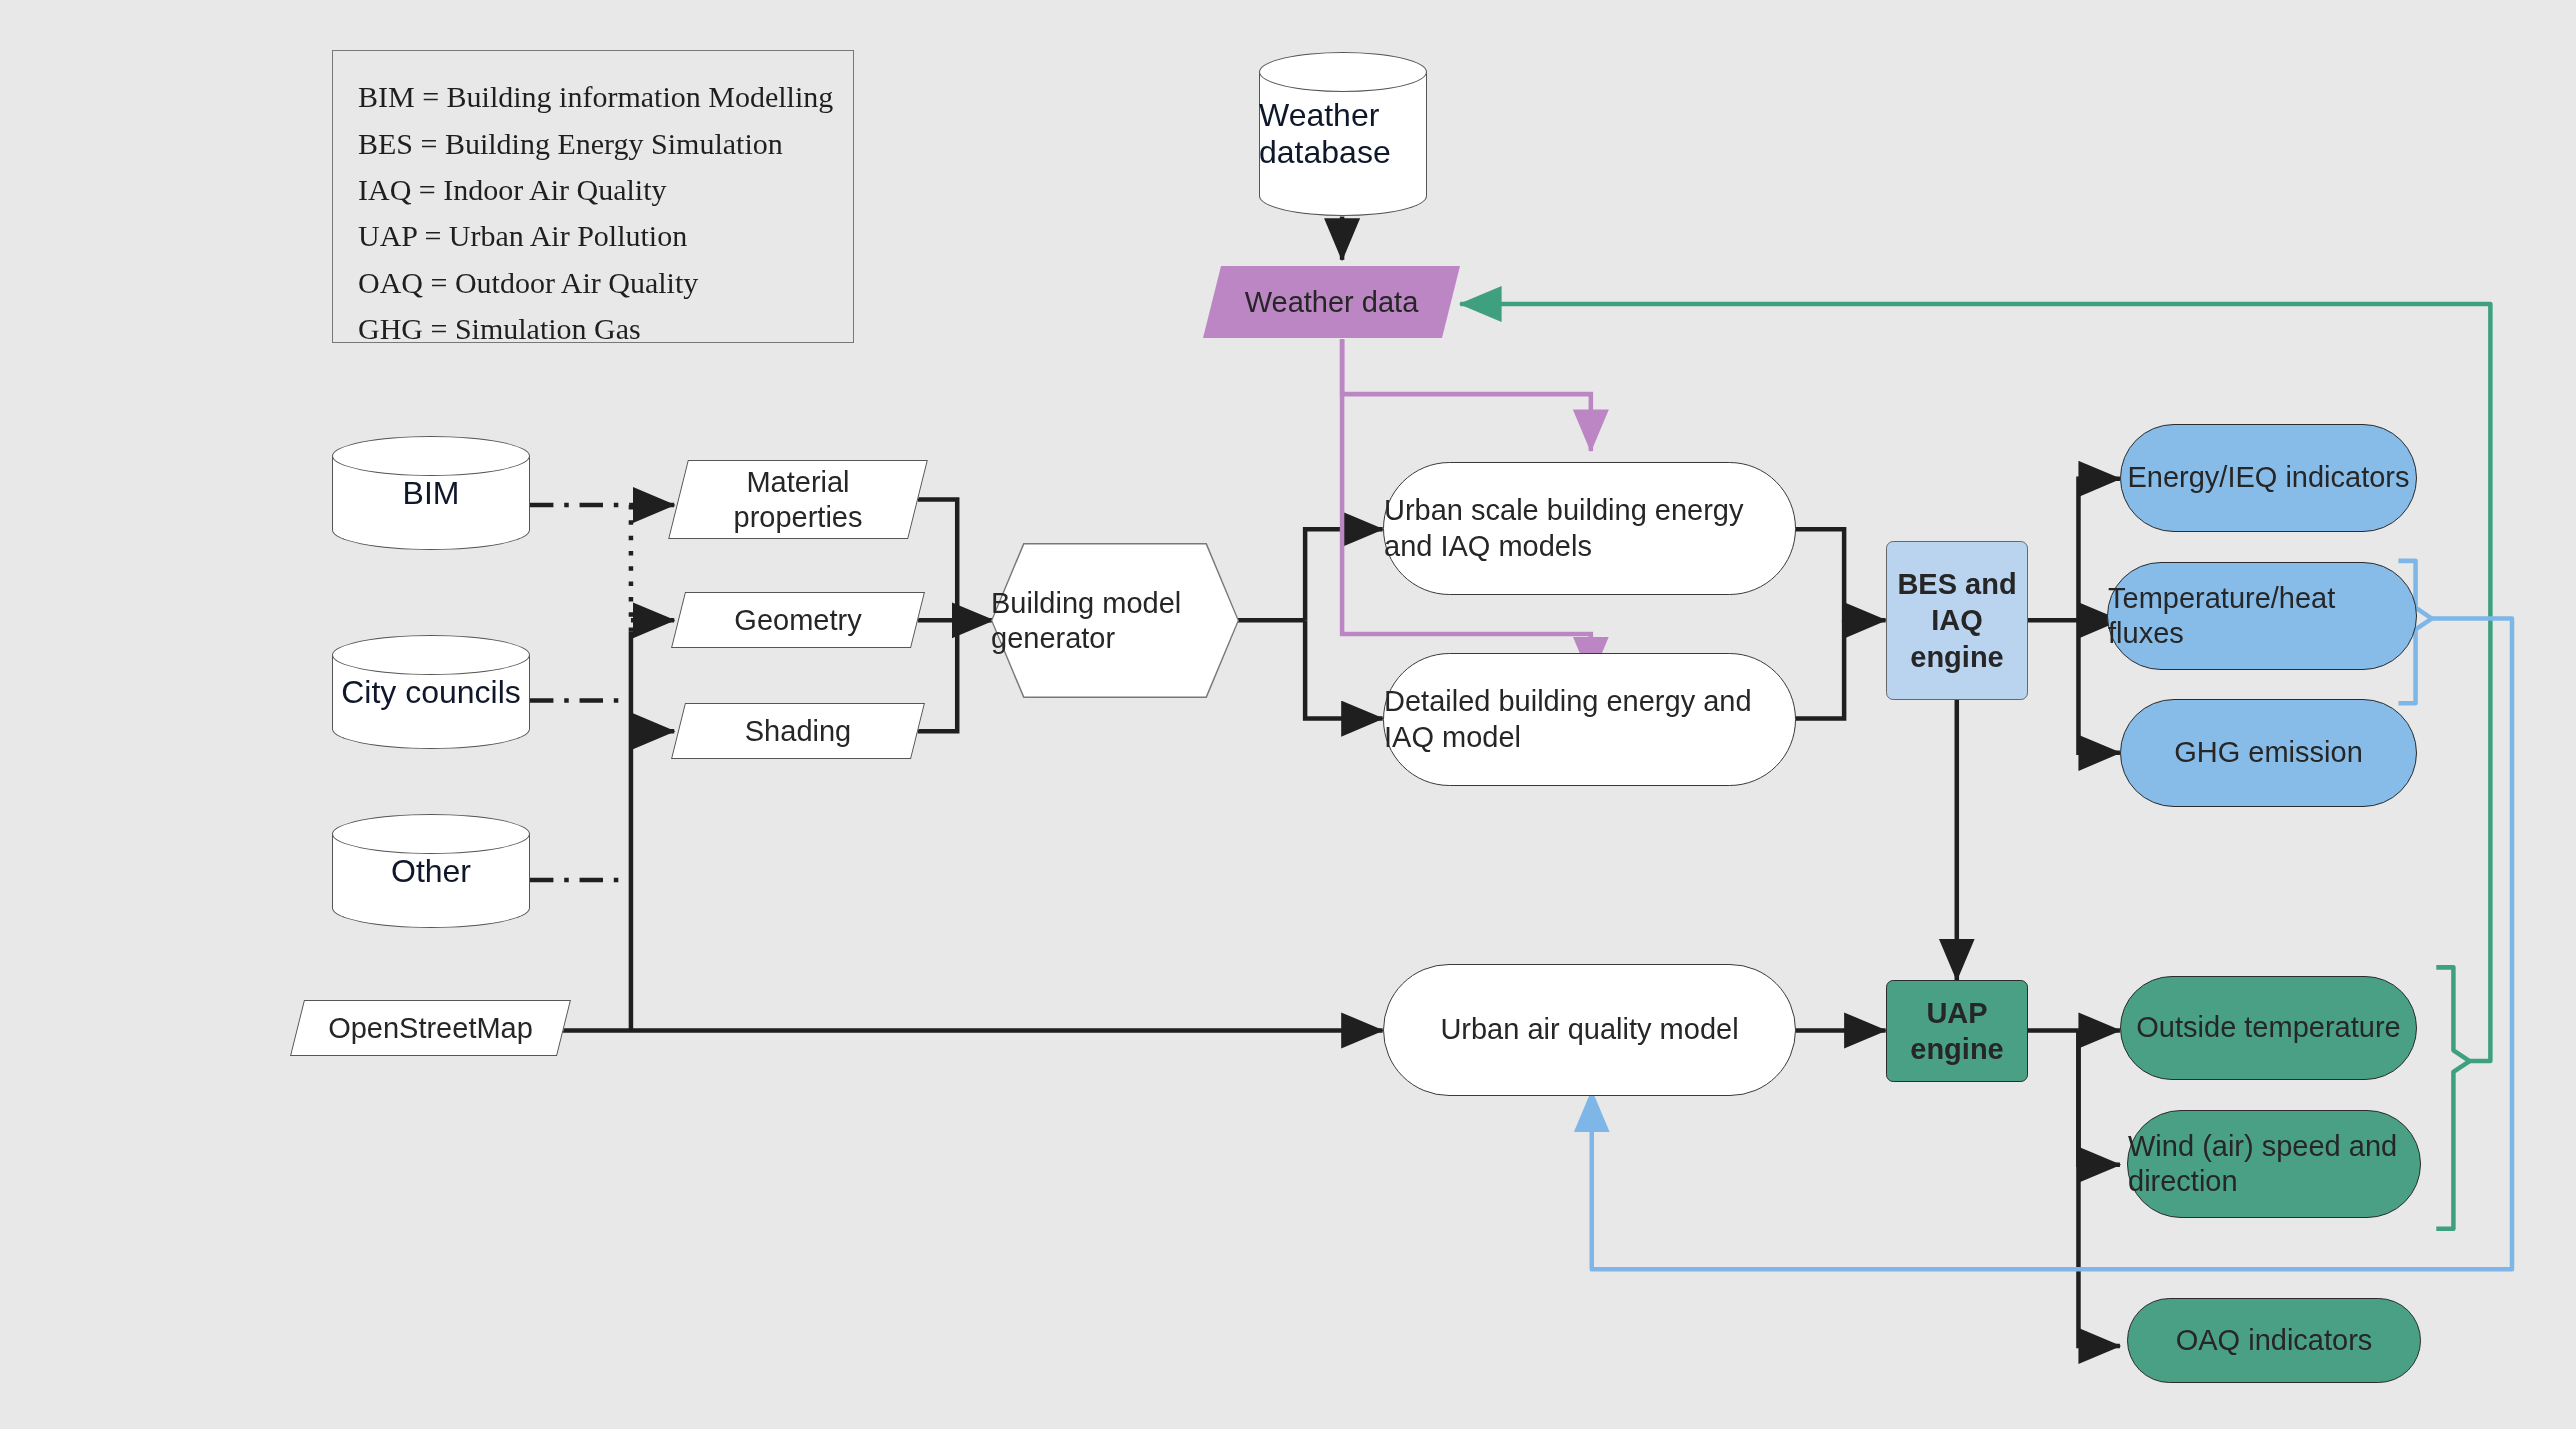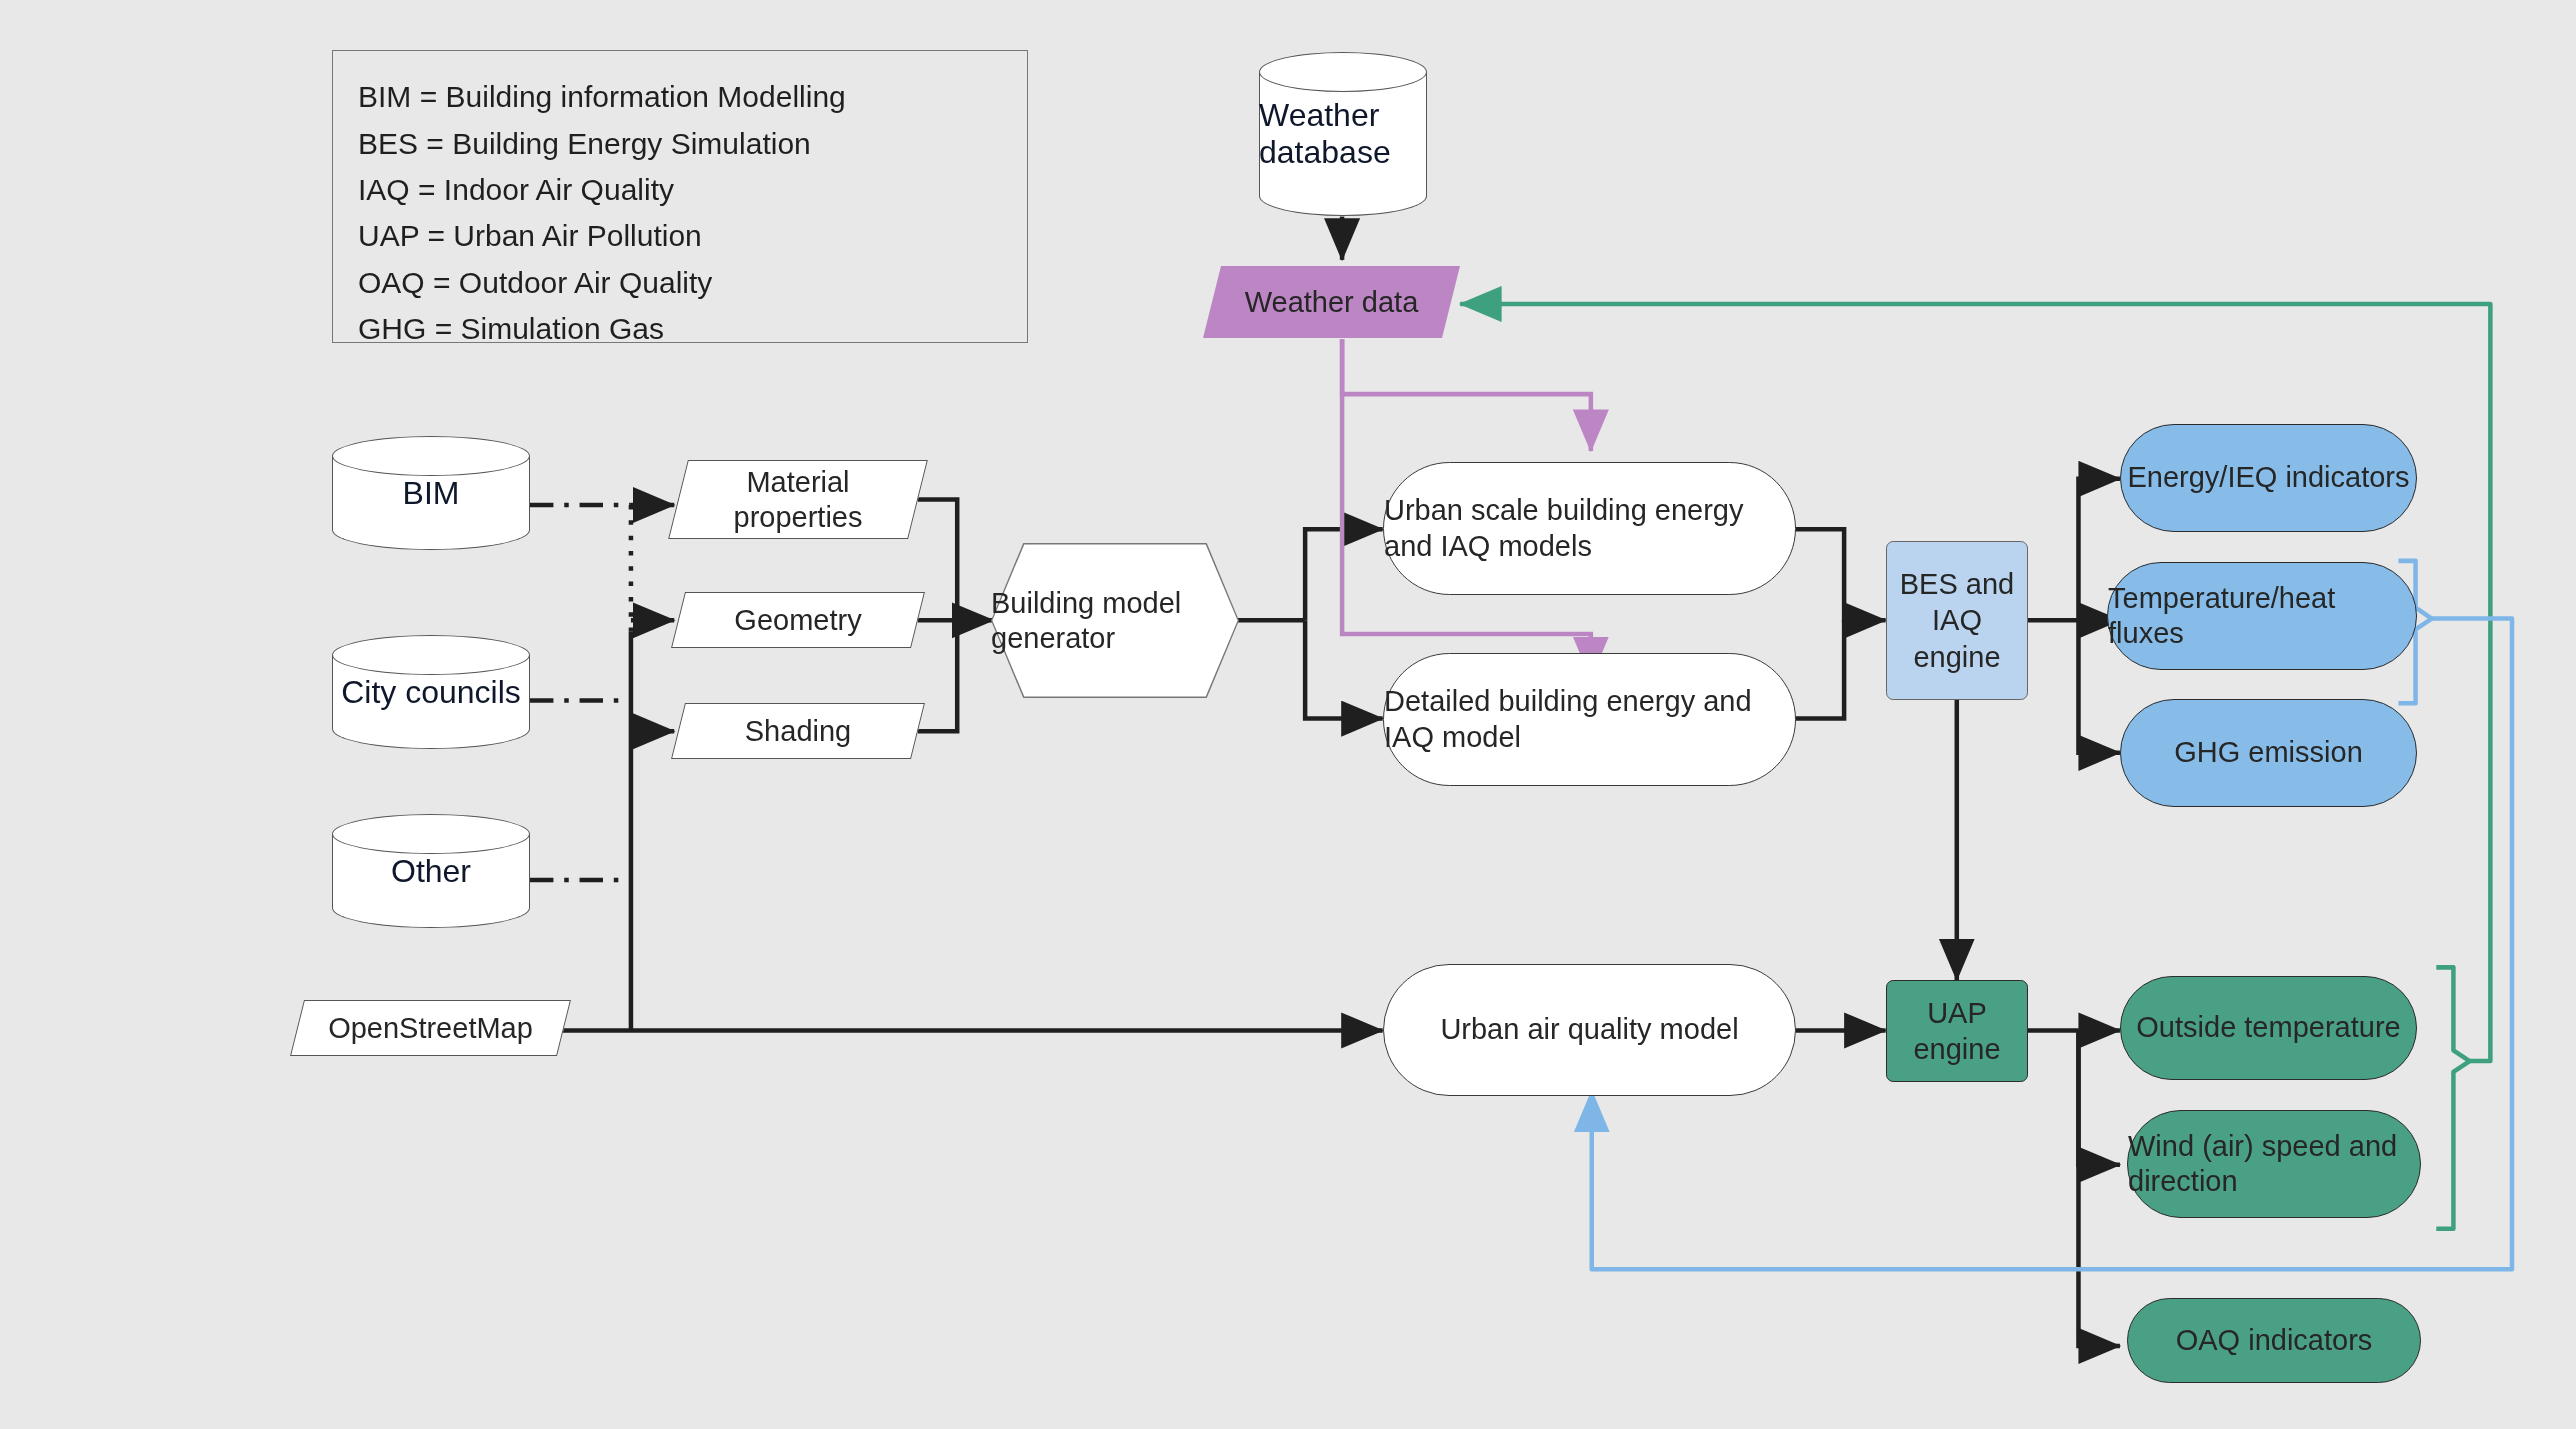--- a/index.html
+++ b/index.html
@@ -7,23 +7,23 @@
     width:2576px;height:1430px;
     background:#e8e8e8;
     font-family:"Liberation Sans","DejaVu Sans",sans-serif;
     overflow:hidden;
     position:relative;
   }
   #stage{position:absolute;inset:0;width:2576px;height:1430px;}
   svg#wires{position:absolute;left:0;top:0;width:2576px;height:1430px;pointer-events:none;}
 
   
-  .legend{position:absolute;left:332px;top:50px;width:696px;height:293px;
+  .legend{position:absolute;left:332px;top:50px;width:522px;height:293px;
           background:#e8e8e8;border:1.8px solid #777;box-sizing:border-box;
-          padding:23.4px 0 0 25px;}
+          padding:23.4px 0 0 25px;font-family:Liberation Serif, serif;}
   .legend div{font-size:30px;color:#1f1f1f;line-height:1.545;white-space:nowrap;}
 
   
   .cyl{position:absolute;}
   .cyl .body{position:absolute;left:0;right:0;top:20px;bottom:0;
     background:#fff;border-left:1.8px solid #555;border-right:1.8px solid #555;
     border-bottom:1.8px solid #555;border-bottom-left-radius:50% 20px;
     border-bottom-right-radius:50% 20px;box-sizing:border-box;}
   .cyl .top{position:absolute;left:0;right:0;top:0;height:40px;
     background:#fff;border:1.8px solid #555;border-radius:50%;box-sizing:border-box;}
@@ -54,21 +54,21 @@
   .stad{position:absolute;background:#fff;border:1.4px solid #3a3a3a;
         border-radius:900px;box-sizing:border-box;display:flex;
         align-items:center;justify-content:center;font-size:29px;
         color:#262626;text-align:left;line-height:1.22;}
   .stad.blue{background:#87bce8;border-color:#2b2b2b;}
   .stad.green{background:#4aa085;border-color:#2b2b2b;}
 
   .rect{position:absolute;border:1.4px solid #666;border-radius:7.2px;
         box-sizing:border-box;display:flex;align-items:center;
         justify-content:center;font-size:29px;color:#262626;
-        text-align:center;line-height:1.25;}
+        text-align:center;line-height:1.25;font-weight:bold;}
   .rect.bes{background:#bad3ee;}
   .rect.uap{background:#4aa085;border-color:#2b2b2b;}
 </style>
 </head>
 <body>
 
 <div id="stage">
 
   <svg id="wires" viewBox="0 0 2858 1586">
     <defs>

